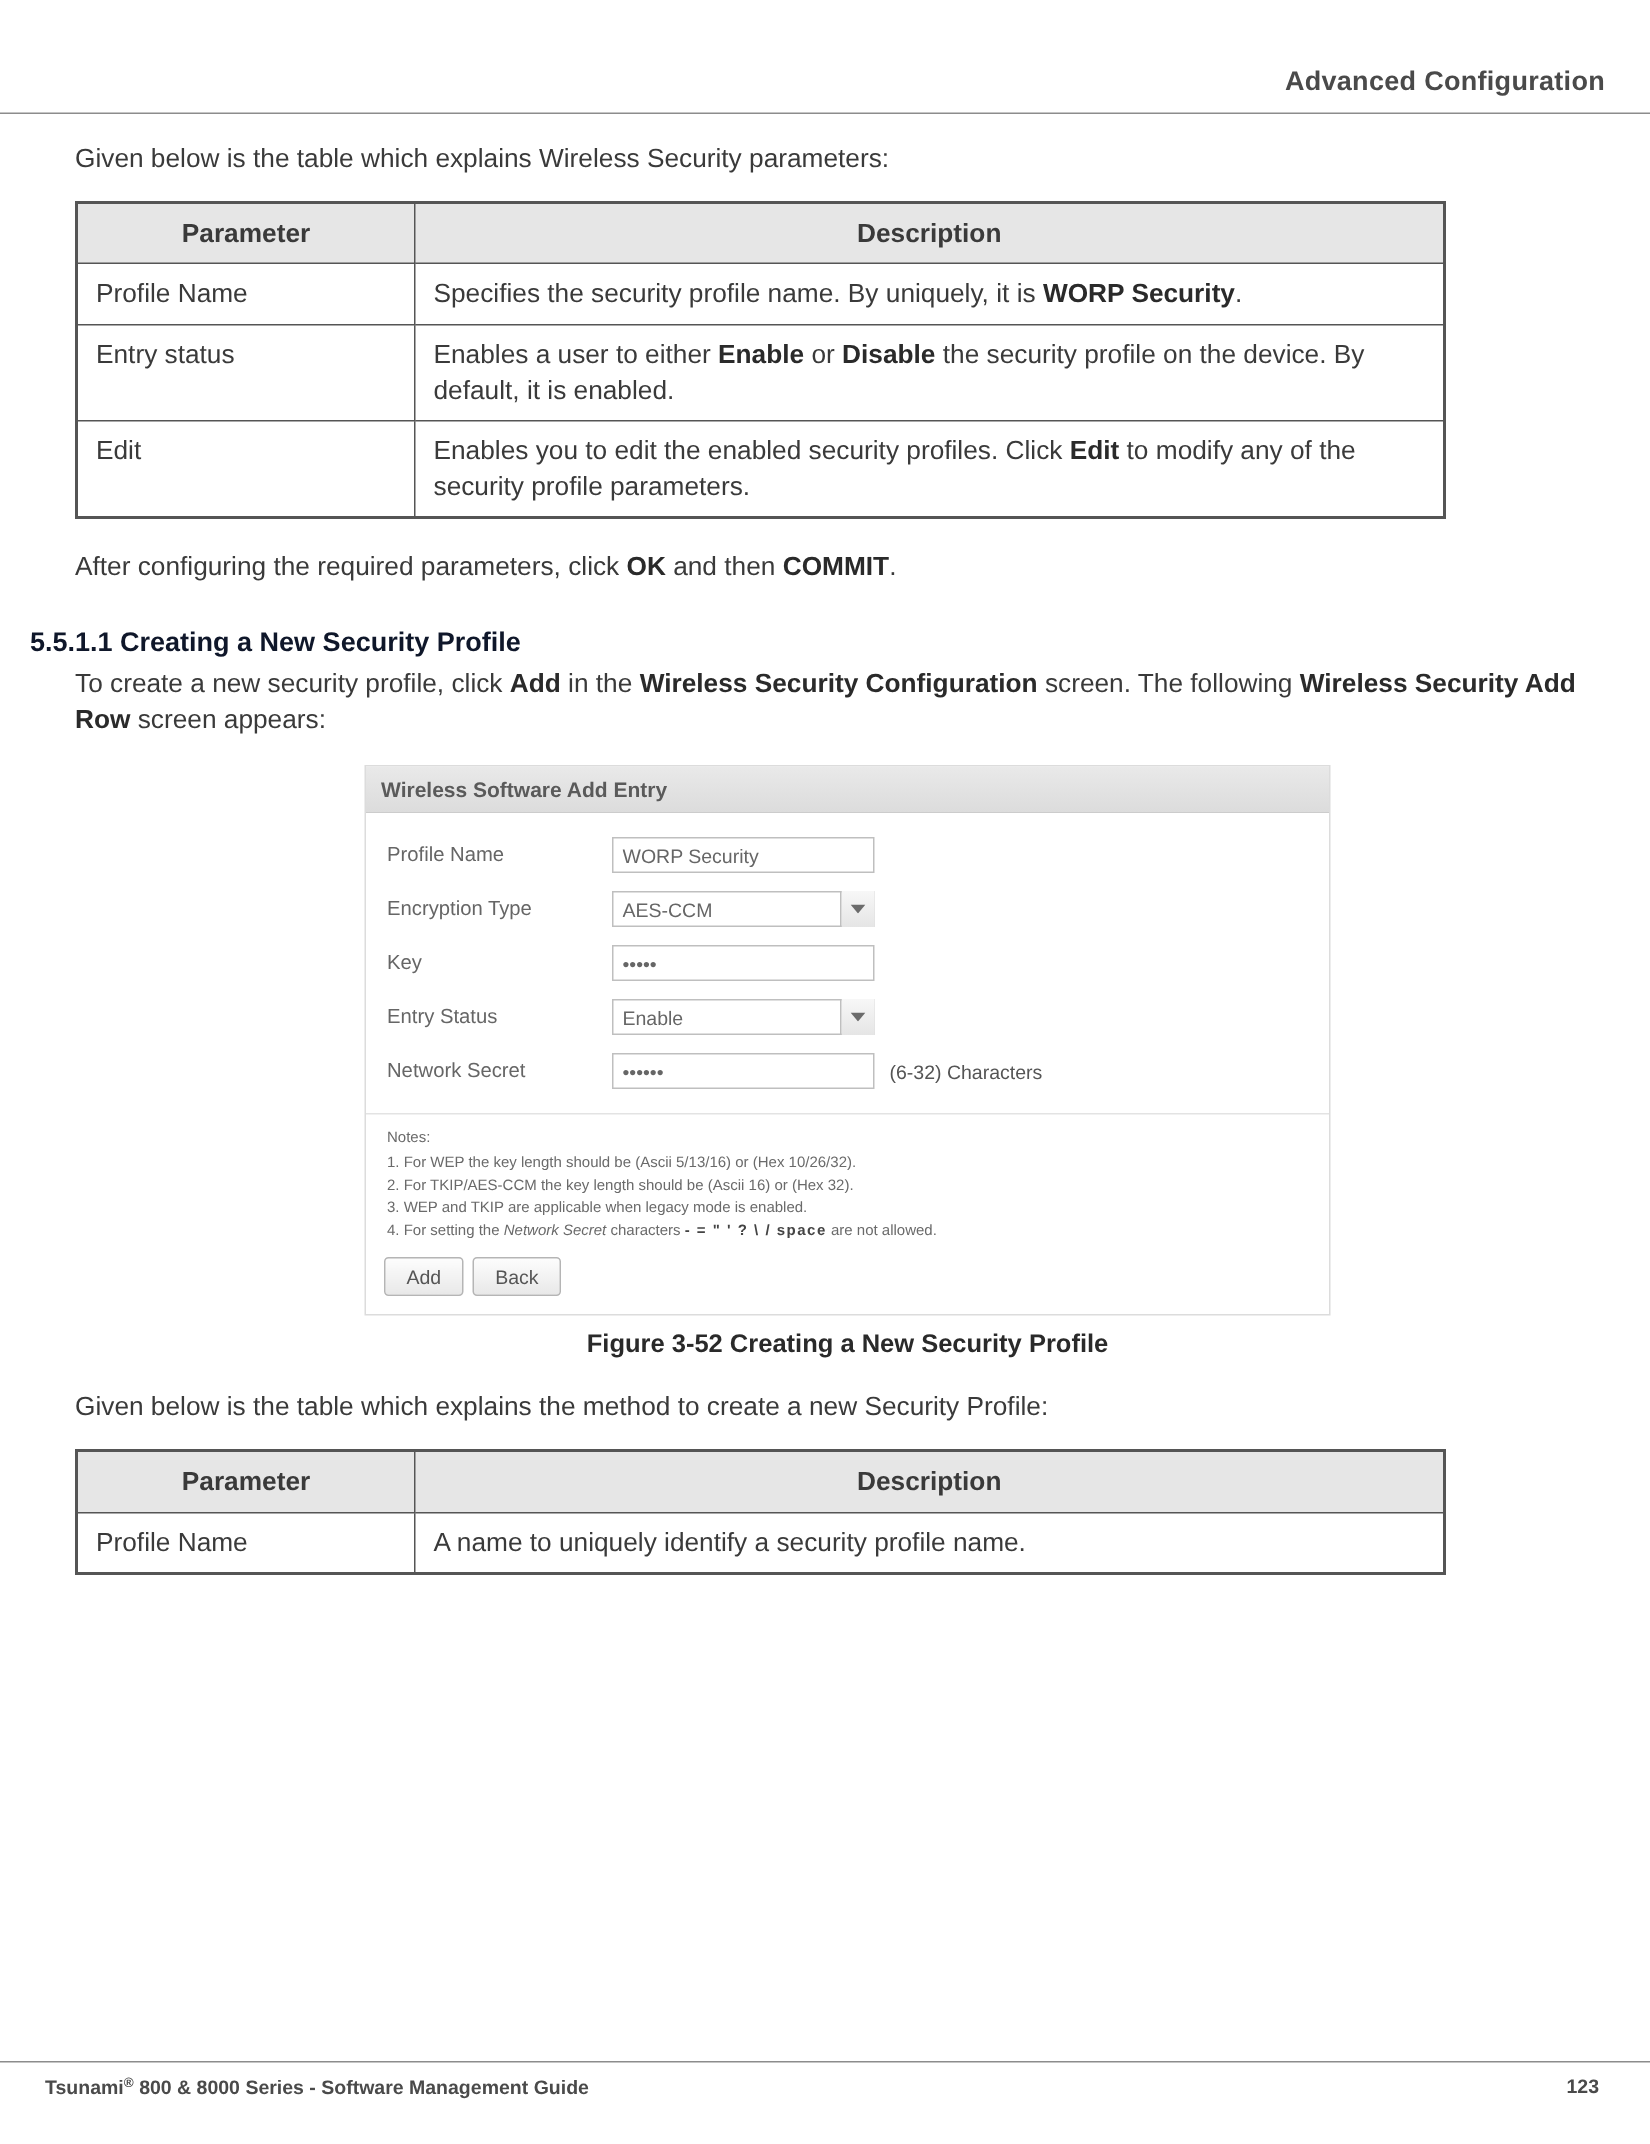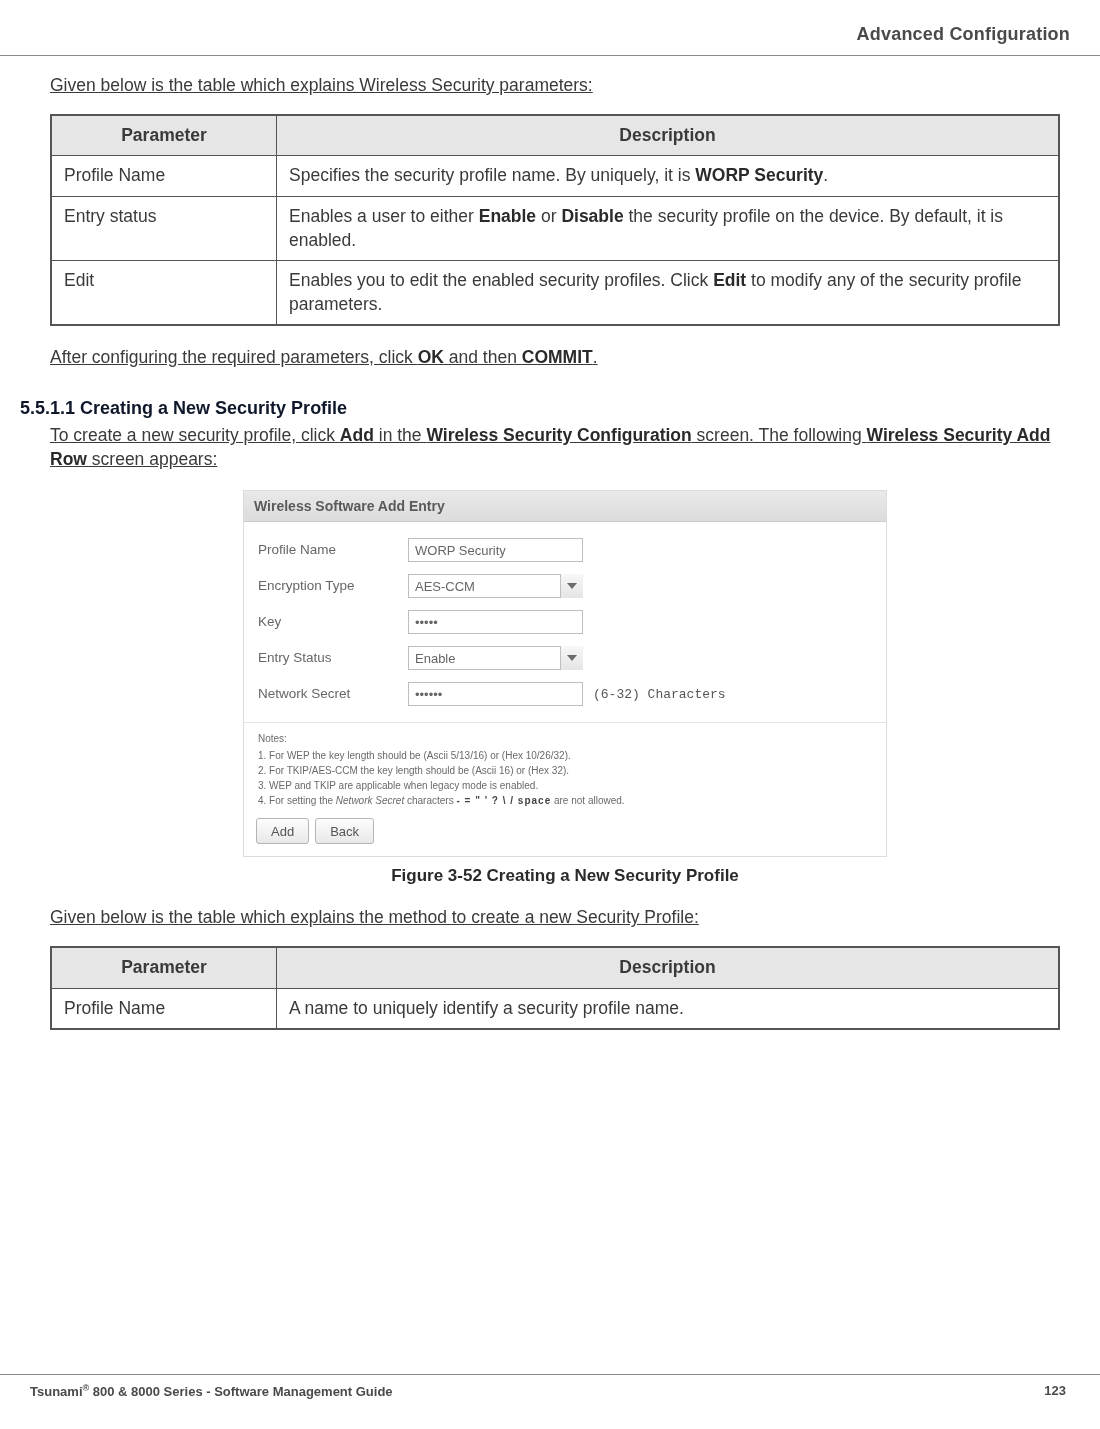--- a/index.html
+++ b/index.html
@@ -7,21 +7,21 @@
     padding: 0;
     background: #fff;
     font-family: "Segoe UI", "Frutiger", "Myriad Pro", Arial, sans-serif;
     color: #404040;
     width: 1100px;
   }
   .page {
     box-sizing: border-box;
     width: 1100px;
     min-height: 1429px;
-    padding: 24px 0 0 0;
+    padding: 44px 0 0 0;
     position: relative;
   }
   .header {
     text-align: right;
     padding: 0 30px 10px 30px;
     font-weight: 700;
     color: #4a4a4a;
     font-size: 18px;
     letter-spacing: 0.2px;
   }
@@ -29,27 +29,27 @@
     border: none;
     border-top: 1px solid #8c8c8c;
     margin: 0 0 18px 0;
   }
   .body {
     padding: 0 20px 0 50px;
     font-size: 17.5px;
     line-height: 1.35;
     color: #3a3a3a;
   }
-  .body p { margin: 0 0 16px 0; text-decoration: underline; }
+  .body p { margin: 0 0 16px 0; }
   .body .lead { margin-top: 0; }
   .bold { font-weight: 700; color: #2a2a2a; }
 
   table.param {
     border-collapse: collapse;
-    width: 1010px;
+    width: 914px;
     margin: 0 0 20px 0;
     border: 2px solid #555;
   }
   table.param th, table.param td {
     border: 1px solid #555;
     padding: 8px 12px;
     font-size: 17.5px;
     text-align: left;
     vertical-align: top;
   }
@@ -141,21 +141,20 @@
     justify-content: center;
     border-left: 1px solid #bfbfbf;
     background: linear-gradient(#f7f7f7, #e5e5e5);
     pointer-events: none;
   }
   .ui-select-chevron svg { display:block; }
   .ui-hint {
     margin-left: 10px;
     color: #555;
     font-size: 13px;
-    font-family: Liberation Mono, monospace;
   }
   .ui-notes {
     border-top: 1px solid #e3e3e3;
     margin-top: 6px;
     padding: 8px 14px 2px 14px;
     color: #6a6a6a;
     font-size: 10px;
     line-height: 1.5;
   }
   .ui-notes .notes-lbl { margin-bottom: 2px; }

